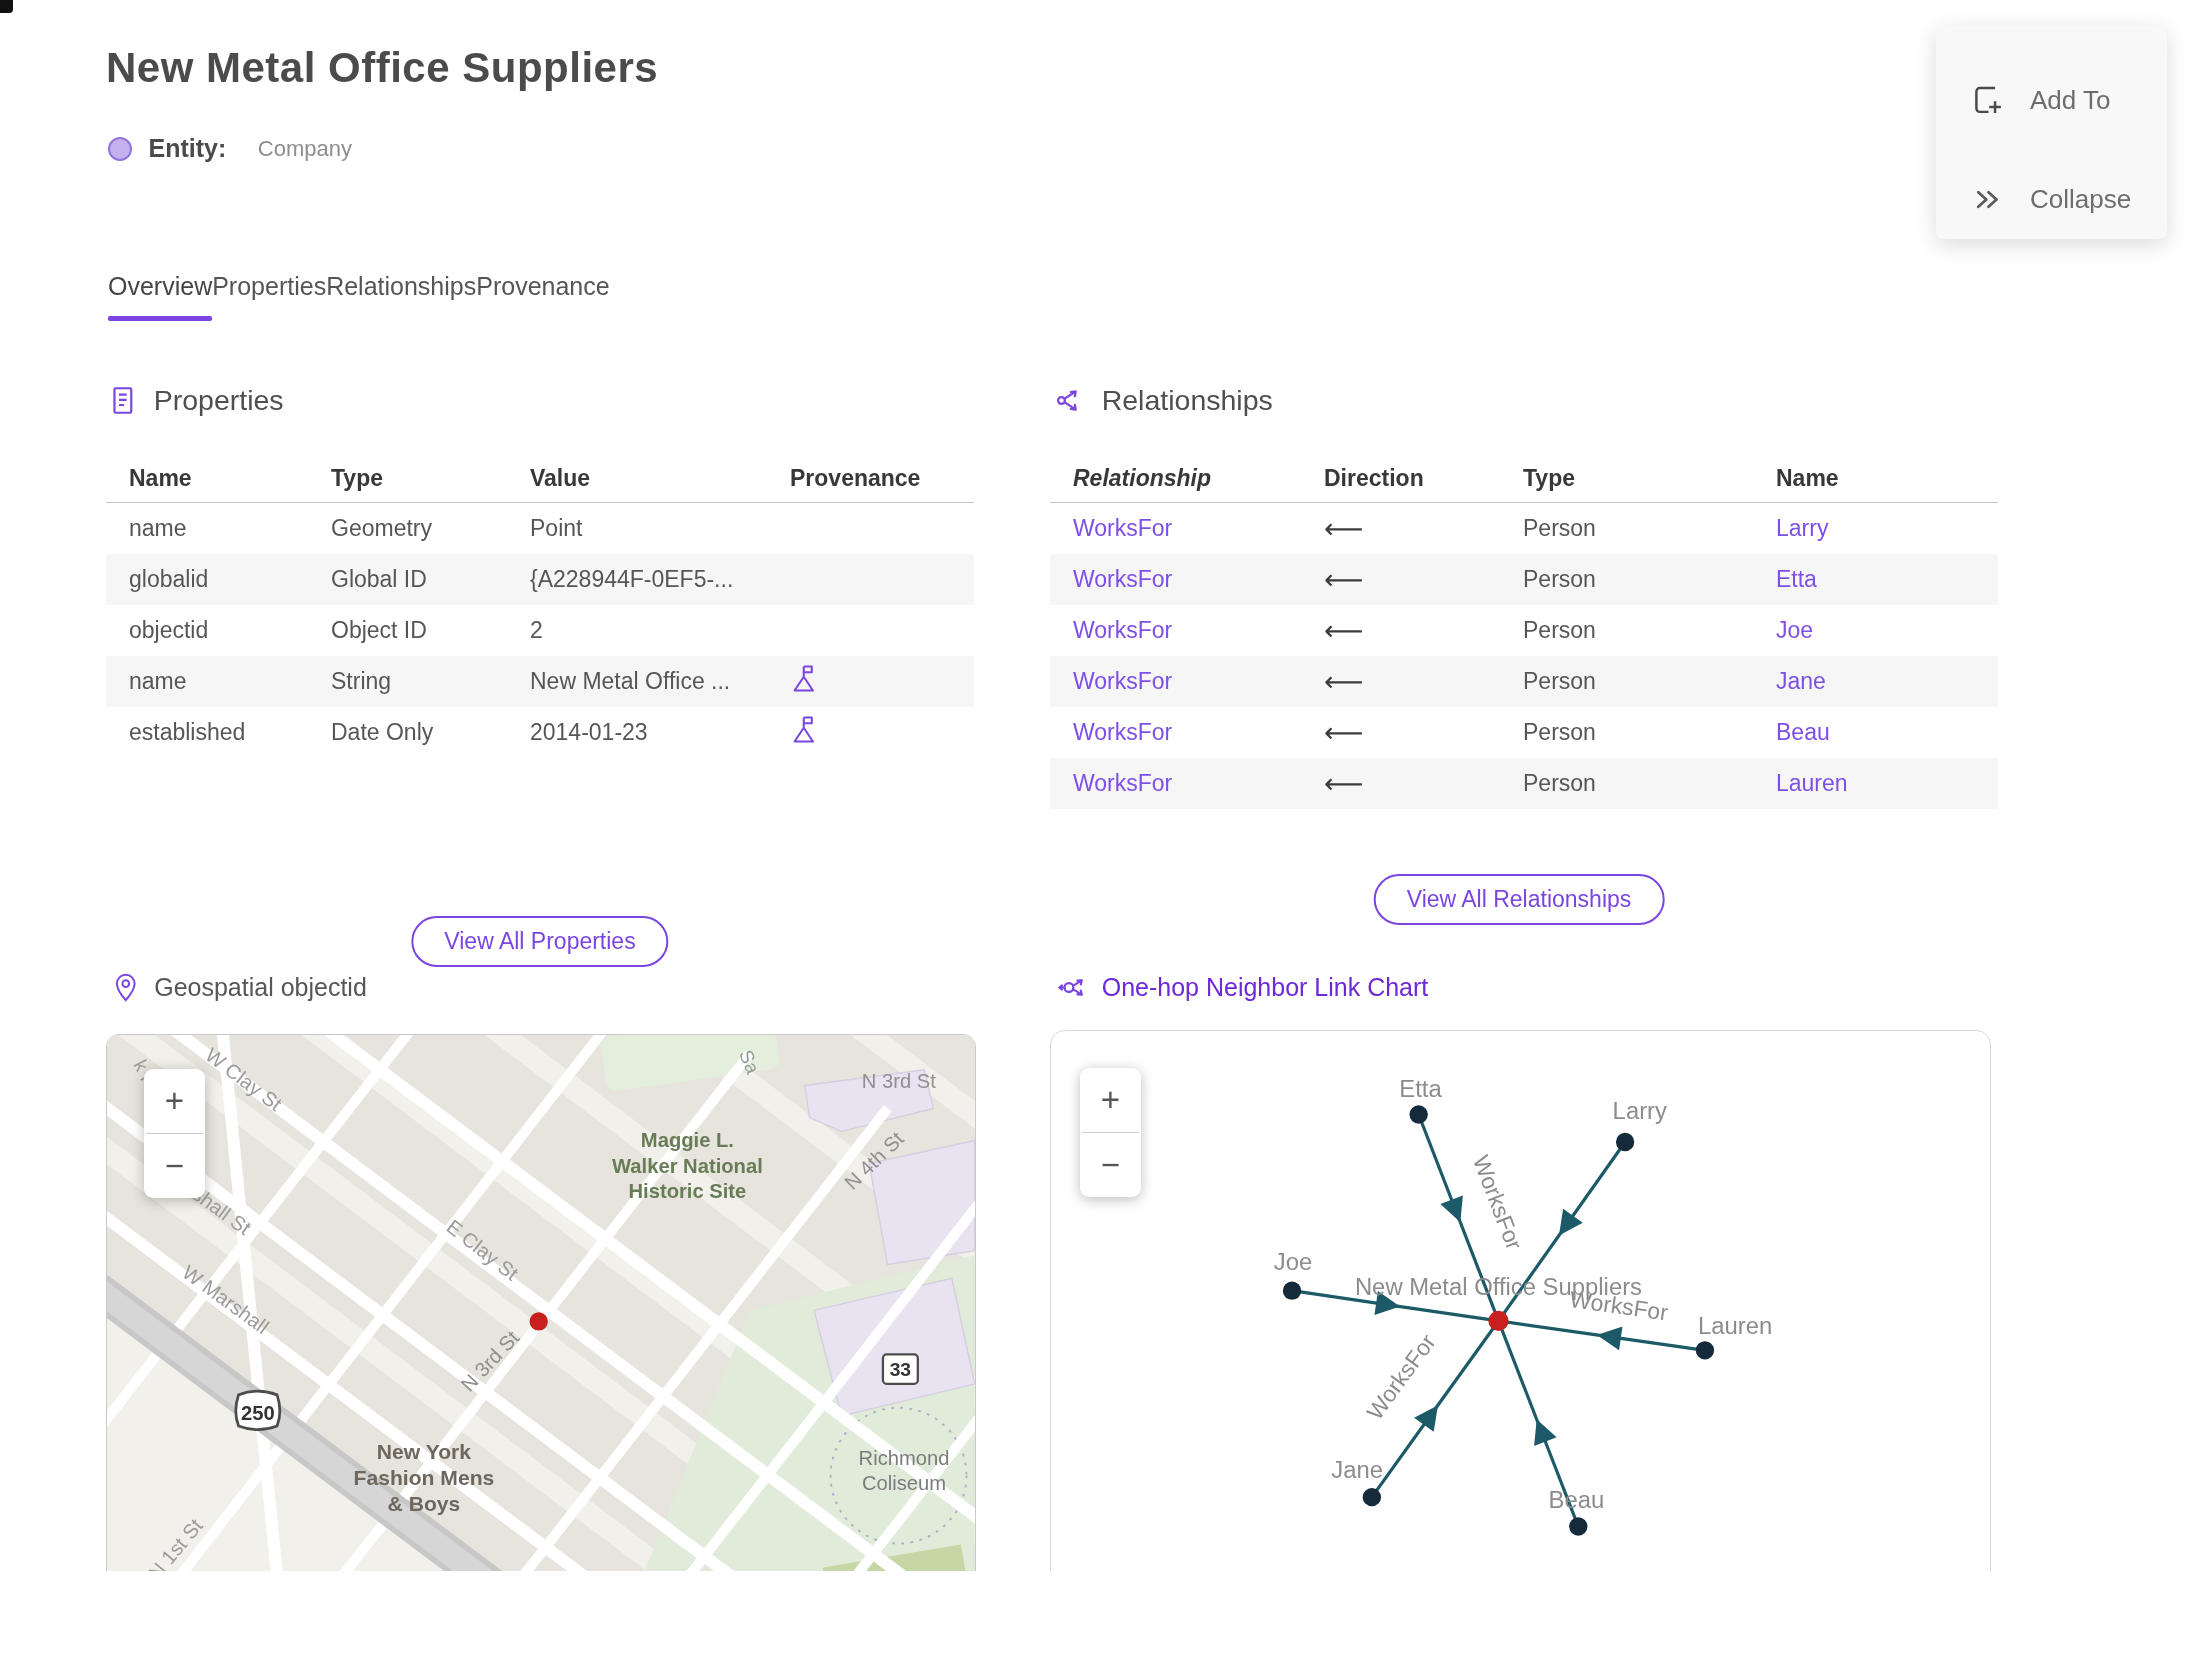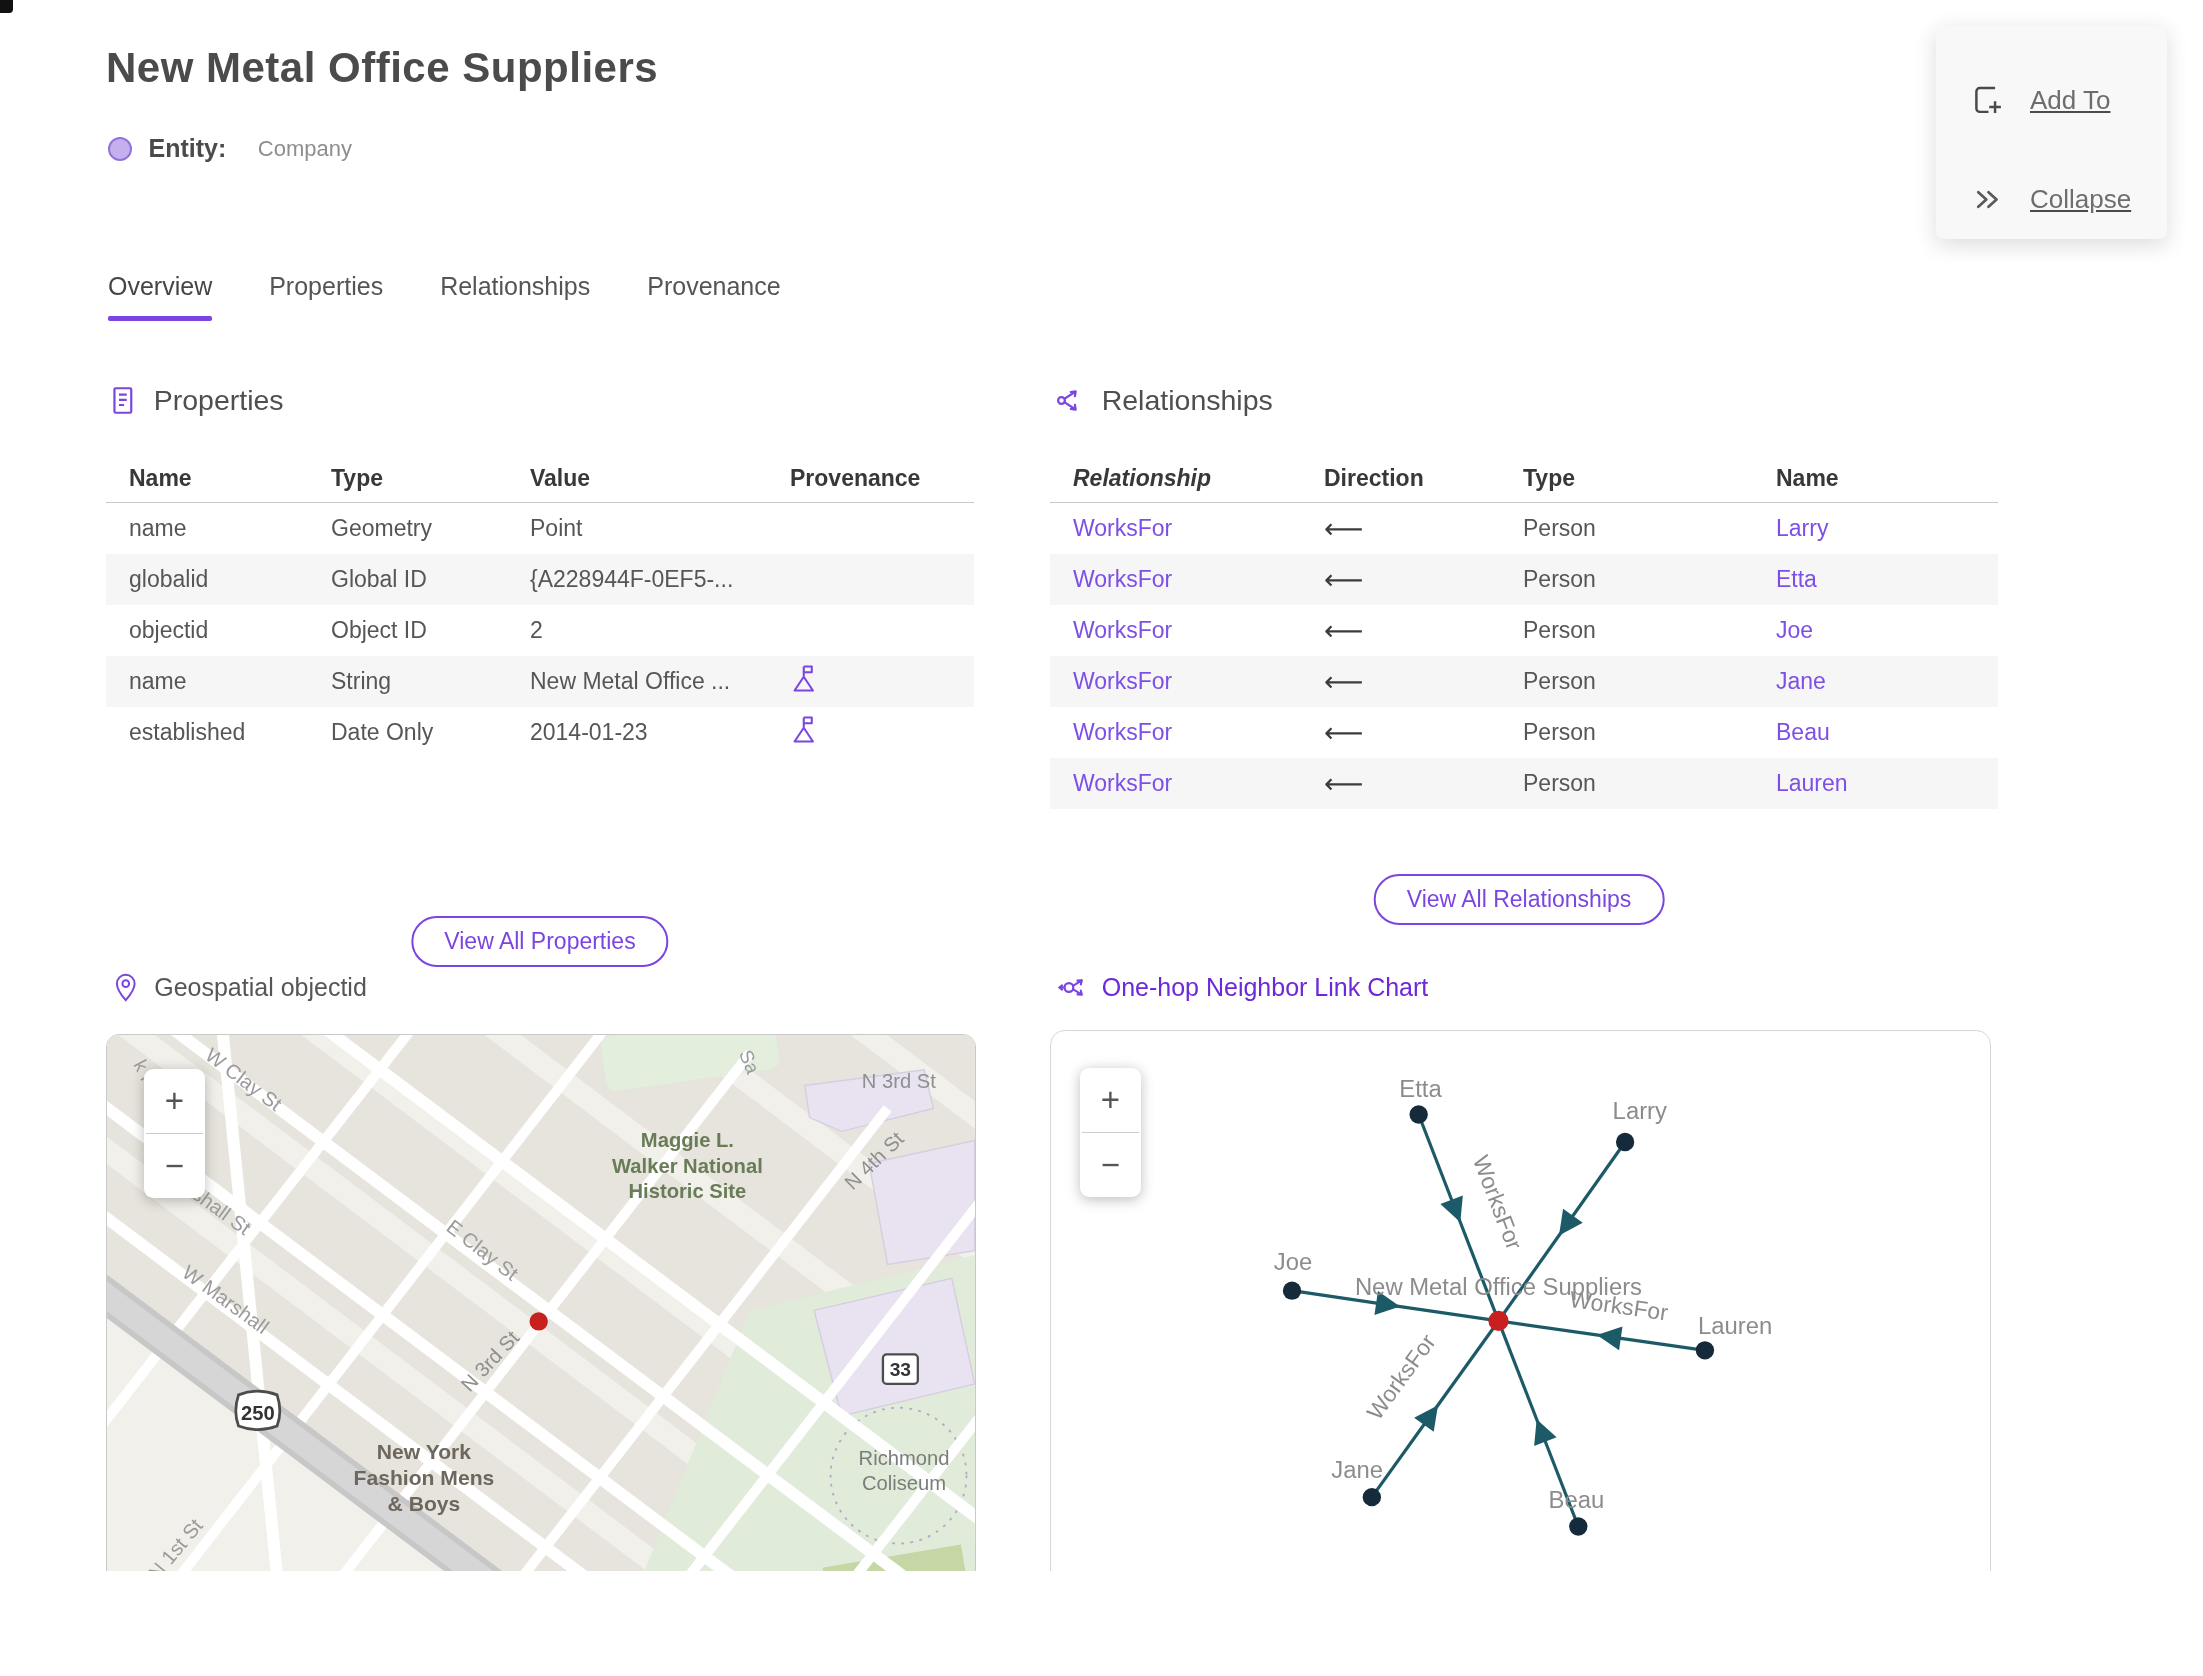--- a/index.html
+++ b/index.html
@@ -13,26 +13,26 @@
   
   .page-title{left:106px;top:44px;font-size:42px;font-weight:700;color:#4b4b4b;letter-spacing:0.5px;}
   .entity-row{left:108px;top:134px;display:flex;align-items:center;gap:16.5px;}
   .entity-dot{width:24px;height:24px;border-radius:50%;background:#c6afee;border:2.8px solid #8f74d9;box-sizing:border-box;}
   .entity-label{font-size:25px;font-weight:700;color:#4b4b4b;}
   .entity-value{font-size:22px;color:#8e8e8e;margin-left:15px;}
 
   
   .actions-panel{left:1936px;top:26px;width:231px;height:213px;background:#f8f8f8;border-radius:7.3px;
                  box-shadow:0 5.5px 22px rgba(0,0,0,.14);}
-  .action-item{position:absolute;left:35px;display:flex;align-items:center;gap:24px;cursor:pointer;text-decoration:underline;}
+  .action-item{position:absolute;left:35px;display:flex;align-items:center;gap:24px;cursor:pointer;}
   .action-item .lbl{font-size:26px;color:#6d6d6d;}
   .action-item svg{display:block;}
 
   
-  .tabs{left:108px;top:272px;display:flex;gap:57px;}
+  .tabs{left:108px;top:272px;display:flex;}
   .tab{font-size:25px;color:#555;padding-bottom:20px;position:relative;cursor:pointer;}
   .tab.active{color:#454545;}
   .tab.active::after{content:"";position:absolute;left:0;right:0;bottom:0;height:4.6px;background:var(--accent);border-radius:1.8px;}
 
   
   .section-head{display:flex;align-items:center;gap:14.7px;}
   .section-head .txt{font-size:28.5px;color:#4f4f4f;}
 
   
   .tbl{position:absolute;}

